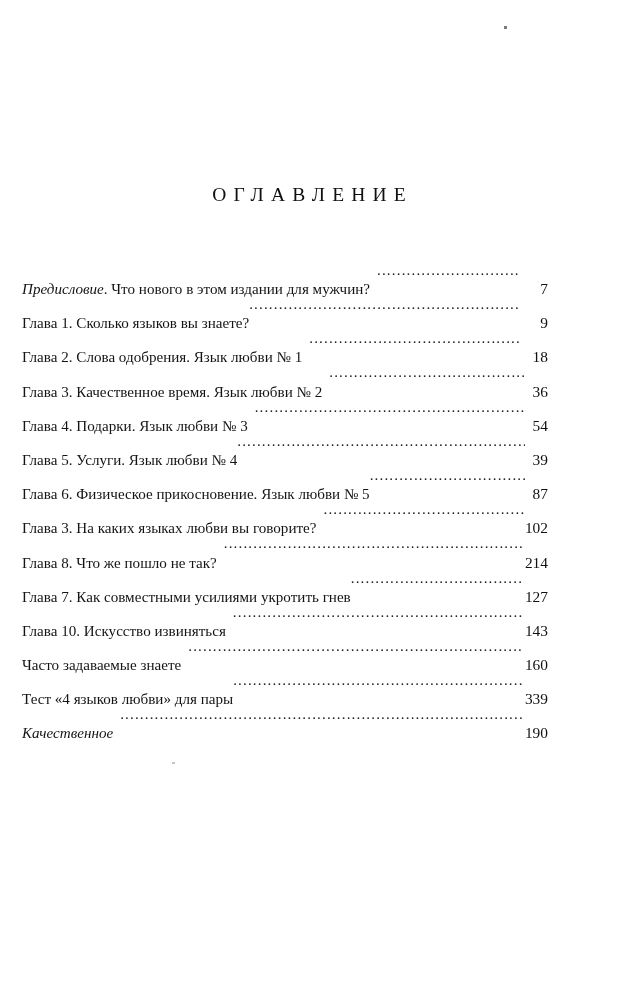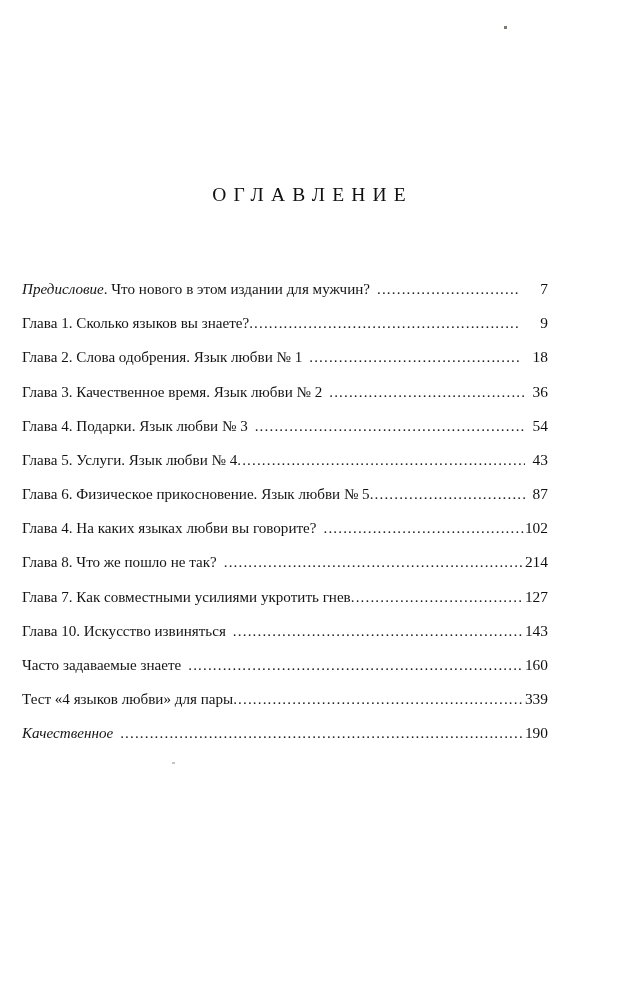--- a/index.html
+++ b/index.html
@@ -60,21 +60,21 @@
 
   .toc-list {
     position: absolute;
     top: 272px;
     left: 22px;
     width: 526px;
   }
 
   .toc-entry {
     display: flex;
-    align-items: flex-end;
+    align-items: flex-start;
     width: 100%;
     height: 34.2px;
     font-size: 15.1px;
     line-height: 34.2px;
     white-space: nowrap;
   }
 
   .entry-text {
     flex: 0 0 auto;
     max-width: 470px;
@@ -146,29 +146,29 @@
         <span class="entry-page">36</span>
       </div>
       <div class="toc-entry">
         <span class="entry-text"><span>Глава 4. Подарки. Язык любви № 3</span></span>
         <span class="leader gap-before"></span>
         <span class="entry-page">54</span>
       </div>
       <div class="toc-entry">
         <span class="entry-text"><span>Глава 5. Услуги. Язык любви № 4</span></span>
         <span class="leader"></span>
-        <span class="entry-page">43</span>
+        <span class="entry-page">39</span>
       </div>
       <div class="toc-entry">
         <span class="entry-text"><span>Глава 6. Физическое прикосновение. Язык любви № 5</span></span>
         <span class="leader"></span>
         <span class="entry-page">87</span>
       </div>
       <div class="toc-entry">
-        <span class="entry-text"><span>Глава 4. На каких языках любви вы говорите?</span></span>
+        <span class="entry-text"><span>Глава 3. На каких языках любви вы говорите?</span></span>
         <span class="leader gap-before"></span>
         <span class="entry-page">102</span>
       </div>
       <div class="toc-entry">
         <span class="entry-text"><span>Глава 8. Что же пошло не так?</span></span>
         <span class="leader gap-before"></span>
         <span class="entry-page">214</span>
       </div>
       <div class="toc-entry">
         <span class="entry-text"><span>Глава 7. Как совместными усилиями укротить гнев</span></span>

